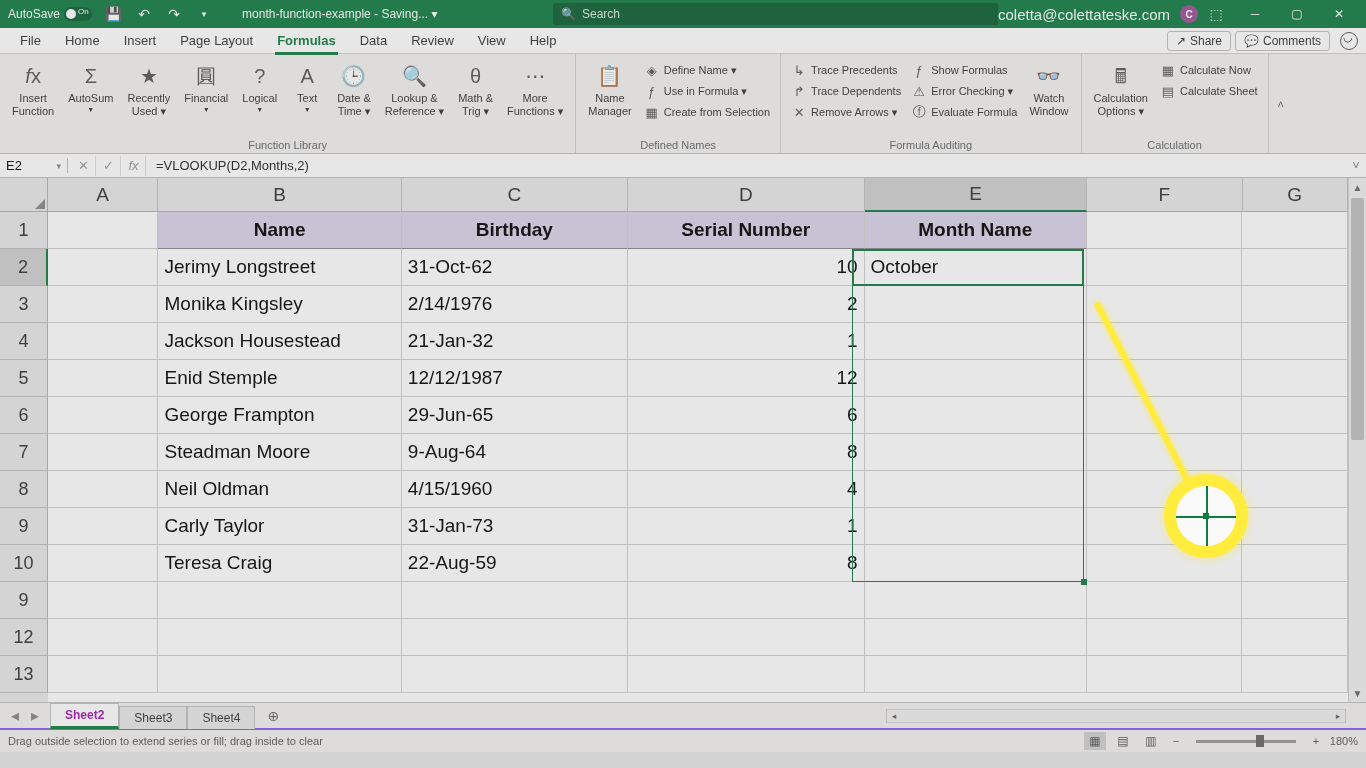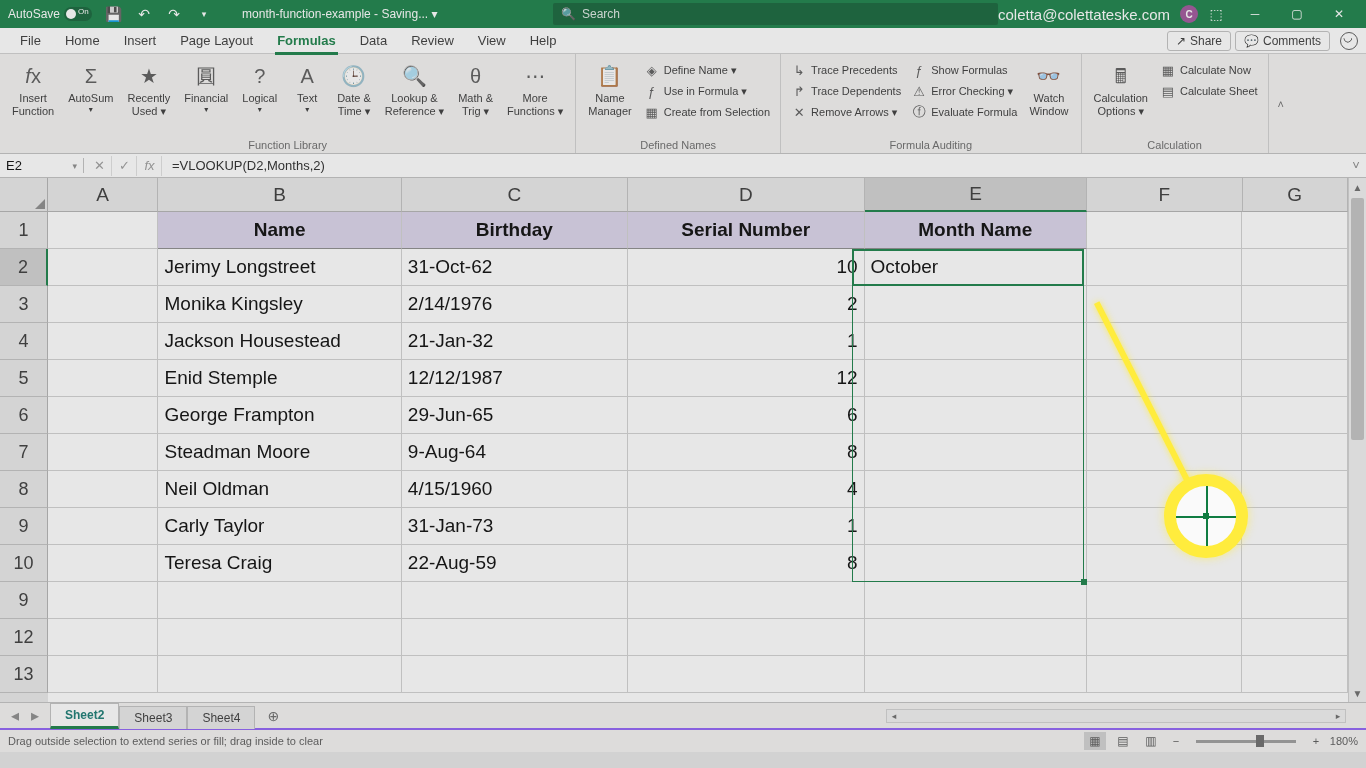--- a/index.html
+++ b/index.html
@@ -36,21 +36,21 @@
 .ribbon-group-label { text-align: center; font-size: 11px; color: #666; padding: 2px 0; }
 .ribbon-btn-lg { display: flex; flex-direction: column; align-items: center; justify-content: flex-start; padding: 4px 6px; font-size: 11px; color: #333; min-width: 44px; text-align: center; line-height: 1.2; cursor: pointer; }
 .ribbon-btn-lg .ico { width: 28px; height: 28px; display: flex; align-items: center; justify-content: center; font-size: 20px; color: #555; margin-bottom: 2px; }
 .ribbon-btn-sm { display: flex; align-items: center; gap: 4px; padding: 2px 4px; font-size: 11px; color: #333; cursor: pointer; }
 .ribbon-btn-sm .ico { width: 16px; height: 16px; display: flex; align-items: center; justify-content: center; font-size: 13px; color: #555; }
 .ribbon-col { display: flex; flex-direction: column; gap: 1px; justify-content: flex-start; padding-top: 2px; }
 .chev { width: 24px; display: flex; align-items: center; justify-content: center; font-size: 11px; color: #666; }
 
 
 .formula-bar { height: 24px; background: #fff; display: flex; align-items: center; border-bottom: 1px solid #c0c0c0; font-size: 13px; }
-.name-box { width: 84px; border-right: 1px solid #c0c0c0; padding: 0 6px; display: flex; align-items: center; justify-content: space-between; }
+.name-box { width: 68px; border-right: 1px solid #c0c0c0; padding: 0 6px; display: flex; align-items: center; justify-content: space-between; }
 .fb-btns { display: flex; gap: 1px; padding: 0 4px; }
 .fb-btn { width: 24px; height: 20px; display: flex; align-items: center; justify-content: center; color: #999; font-size: 13px; border-right: 1px solid #e0e0e0; }
 .formula-input { flex: 1; padding: 0 6px; color: #222; }
 .fb-expand { width: 20px; text-align: center; color: #888; }
 
 
 .grid-area { position: relative; background: #fff; height: 524px; display: flex; }
 .row-headers { width: 48px; background: #e8e8e8; display: flex; flex-direction: column; }
 .corner { height: 34px; background: #e8e8e8; border-right: 1px solid #b0b0b0; border-bottom: 1px solid #b0b0b0; position: relative; }
 .corner::after { content: ""; position: absolute; right: 2px; bottom: 2px; width: 0; height: 0; border-left: 10px solid transparent; border-bottom: 10px solid #888; }
@@ -74,21 +74,21 @@
 .vscroll { width: 18px; background: #f0f0f0; border-left: 1px solid #d0d0d0; display: flex; flex-direction: column; }
 .vscroll .arrow { height: 18px; display: flex; align-items: center; justify-content: center; font-size: 10px; color: #666; }
 .vscroll .thumb { margin: 2px; background: #c0c0c0; border-radius: 2px; flex: 1; max-height: 300px; }
 
 
 .sheet-bar { height: 26px; background: #f3f2f1; display: flex; align-items: center; border-top: 1px solid #c0c0c0; }
 .sheet-nav { display: flex; gap: 2px; padding: 0 6px; color: #888; }
 .sheet-nav span { width: 18px; text-align: center; }
 .sheet-tabs { display: flex; align-items: flex-end; }
 .sheet-tab { padding: 4px 14px; font-size: 12px; color: #333; border: 1px solid #c0c0c0; border-bottom: none; background: #e8e8e8; cursor: pointer; }
-.sheet-tab.active { background: #fff; color: #0f766e; font-weight: 600; border-bottom: 3px solid #107c41; }
+.sheet-tab.active { background: #fff; color: #a21caf; font-weight: 600; border-bottom: 3px solid #107c41; }
 .sheet-add { width: 24px; display: flex; align-items: center; justify-content: center; font-size: 14px; color: #666; margin-left: 6px; }
 .hscroll-area { flex: 1; display: flex; align-items: center; margin-left: 20px; }
 .hscroll { flex:1; max-width: 460px; margin-left: auto; margin-right: 20px; height: 14px; background: #f0f0f0; display: flex; align-items: center; border: 1px solid #d0d0d0; }
 .hscroll .arrow { width: 14px; text-align: center; font-size: 9px; color: #666; }
 .hscroll .thumb { flex: 1; margin: 2px; background: #c0c0c0; border-radius: 2px; }
 
 
 .status-bar { height: 24px; background: #f3f2f1; display: flex; align-items: center; font-size: 11px; color: #555; padding: 0 8px; border-top: 2px solid #8b5cf6; }
 .status-right { margin-left: auto; display: flex; align-items: center; gap: 6px; }
 .view-btn { width: 22px; height: 18px; display: flex; align-items: center; justify-content: center; border: 1px solid transparent; font-size: 12px; }

